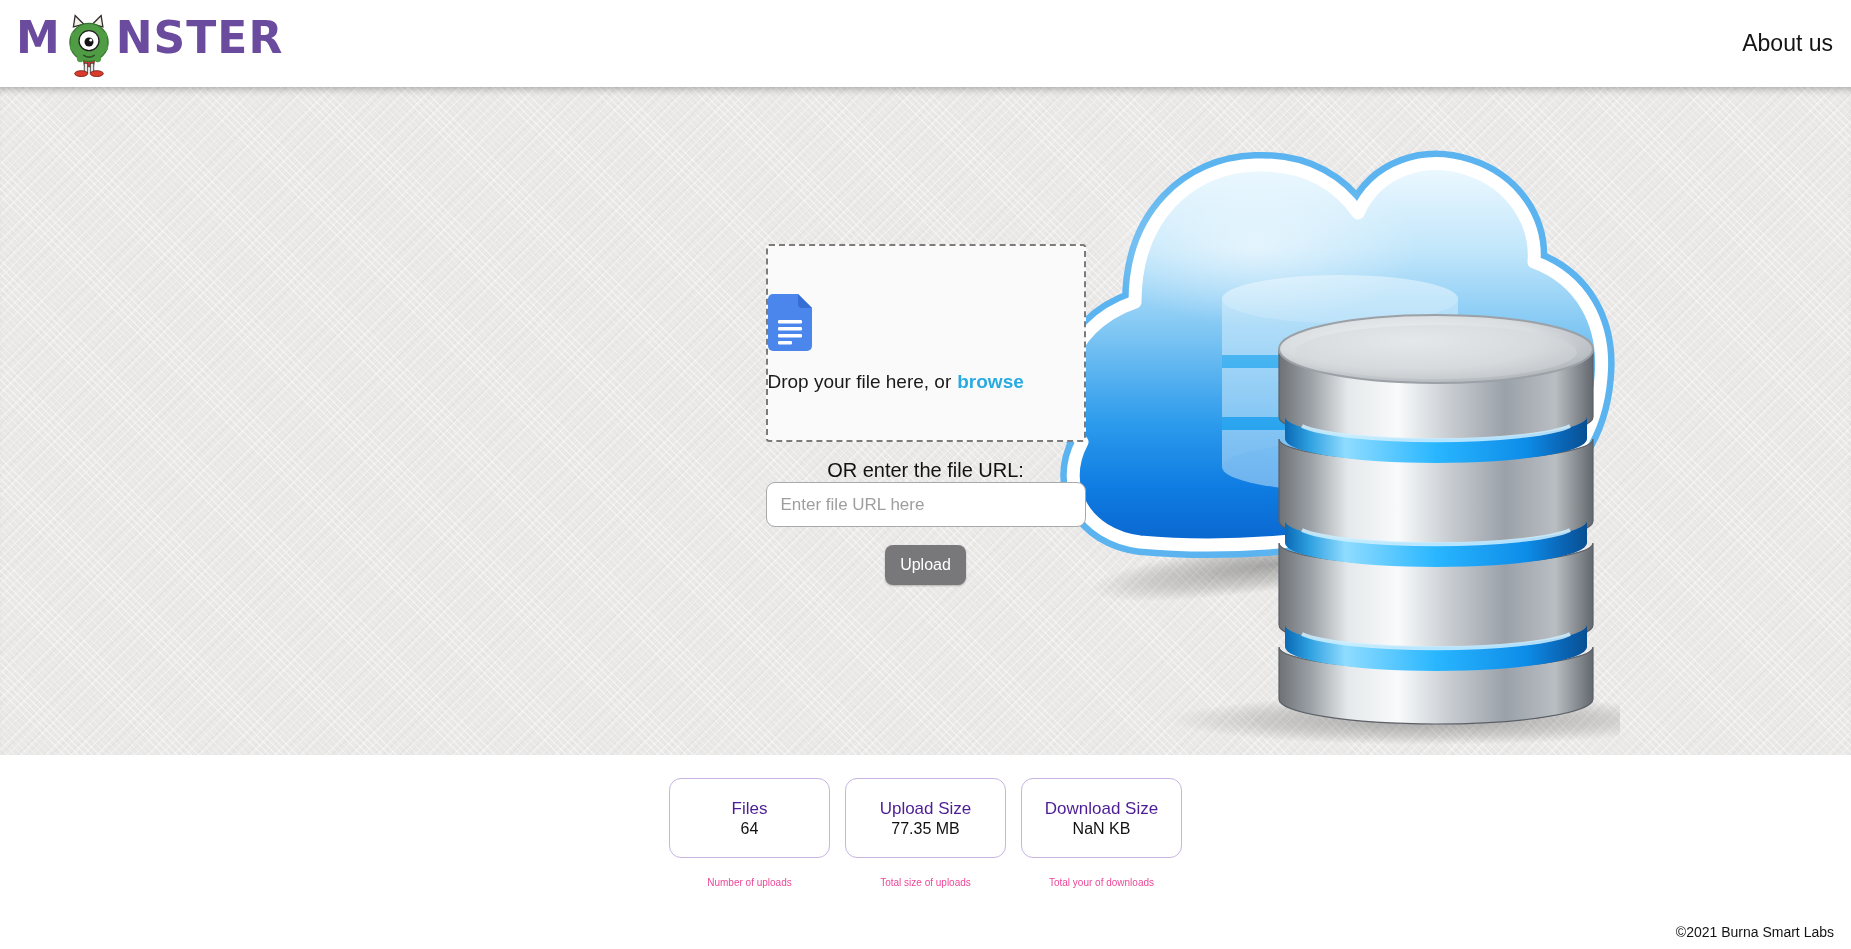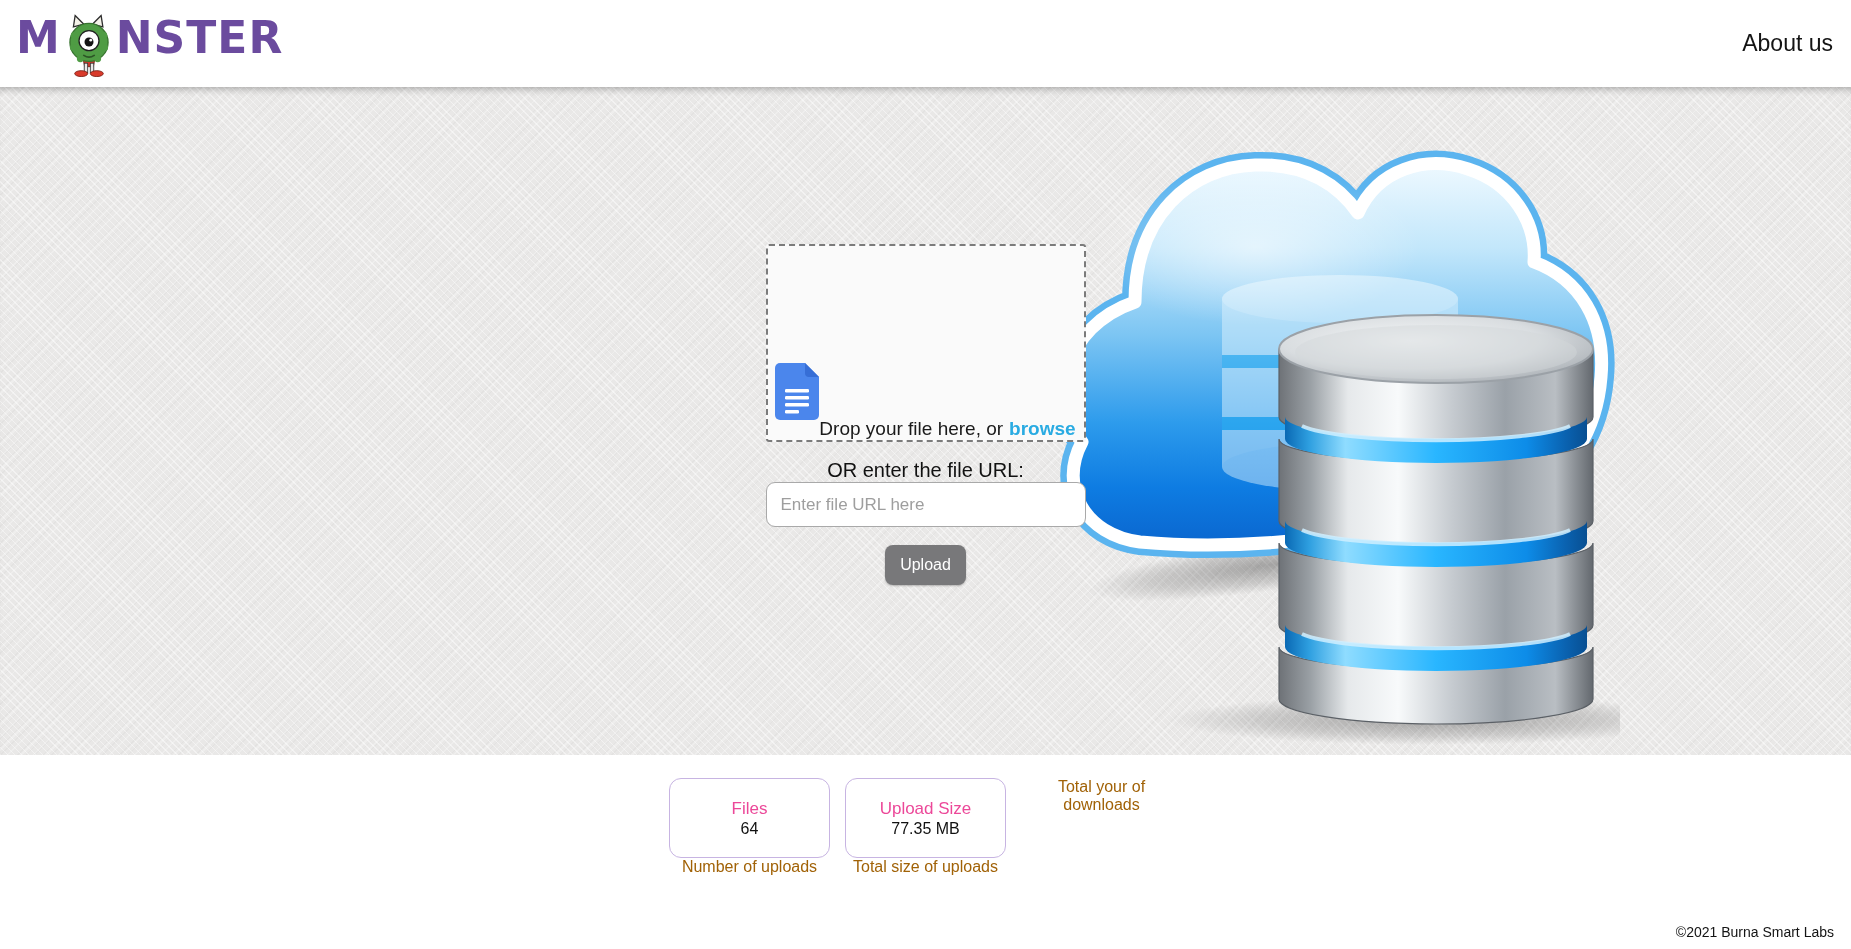--- a/index.html
+++ b/index.html
@@ -32,21 +32,21 @@
     box-shadow:inset 0 8px 9px -7px rgba(0,0,0,.35);
   }
   .illustration{position:absolute;left:1040px;top:0;width:580px;height:662px;z-index:1;}
   .upload-col{
     position:absolute;left:50%;top:157px;transform:translateX(-50%);
     width:320px;z-index:2;text-align:center;
   }
   .dropzone{
     box-sizing:border-box;width:320px;height:198px;background:#fafafa;
     border:2px dashed #7b7b7b;border-radius:3px;cursor:pointer;
-    display:flex;flex-direction:row;align-items:flex-end;justify-content:center;
+    display:flex;flex-direction:column;align-items:flex-start;justify-content:center;
   }
   .doc-icon{width:44px;height:57px;margin-bottom:20px;}
   .drop-text{font-size:19px;color:#1a1a1a;}
   .browse{color:#29abe2;font-weight:bold;margin-left:6px;cursor:pointer;}
   .url-prompt{margin-top:17px;font-size:20px;color:#111;}
   .url-input{
     box-sizing:border-box;width:320px;height:45px;
     border:1px solid #a9a9a9;border-radius:9px;background:#fff;
     padding:0 14px;font-size:17px;color:#333;outline:none;
     font-family:"Liberation Sans", sans-serif;
@@ -59,23 +59,23 @@
   }
   
   .stats{position:relative;height:194px;background:#ffffff;}
   .cards{display:flex;justify-content:center;gap:15px;padding-top:23px;}
   .card-wrap{width:161px;text-align:center;}
   .card{
     box-sizing:border-box;height:80px;background:#fff;
     border:1.5px solid #c7b4e2;border-radius:12px;
     display:flex;flex-direction:column;align-items:center;justify-content:center;
   }
-  .card-title{font-size:17px;color:#ec4899;}
+  .card-title{font-size:17px;color:#4c1d95;}
   .card-value{font-size:16px;margin-top:1px;color:#111;}
-  .card-caption{margin-top:0;font-size:16px;color:#a16207;}
+  .card-caption{margin-top:19px;font-size:10px;color:#ec4899;}
   .copyright{position:absolute;right:17px;bottom:9px;font-size:14px;color:#141414;}
 </style>
 </head>
 <body>
 
 <div class="page">
 
   <div class="header">
     <a class="brand">
       <span class="brand-letter">M</span>
@@ -232,19 +232,23 @@
 
       <div class="card-wrap">
         <div class="card">
           <div class="card-title">Upload Size</div>
           <div class="card-value">77.35 MB</div>
         </div>
         <div class="card-caption">Total size of uploads</div>
       </div>
 
       <div class="card-wrap">
+        <div class="card">
+          <div class="card-title">Download Size</div>
+          <div class="card-value">NaN KB</div>
+        </div>
         <div class="card-caption">Total your of downloads</div>
       </div>
 
     </div>
     <div class="copyright">©2021 Burna Smart Labs</div>
   </div>
 </div>
 
 </body></html>

